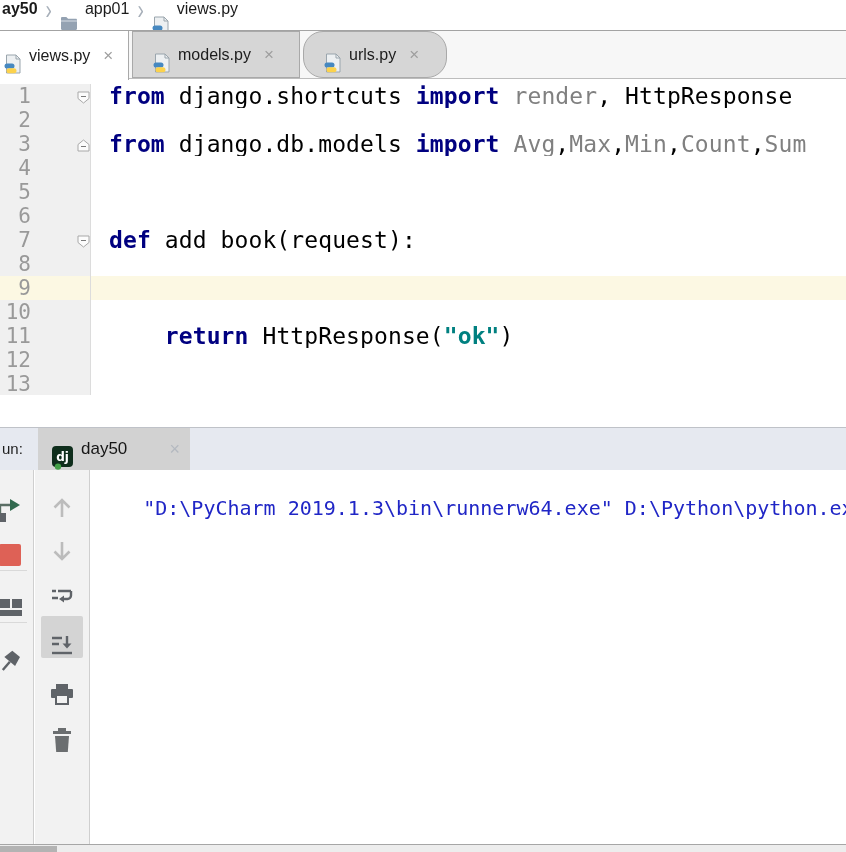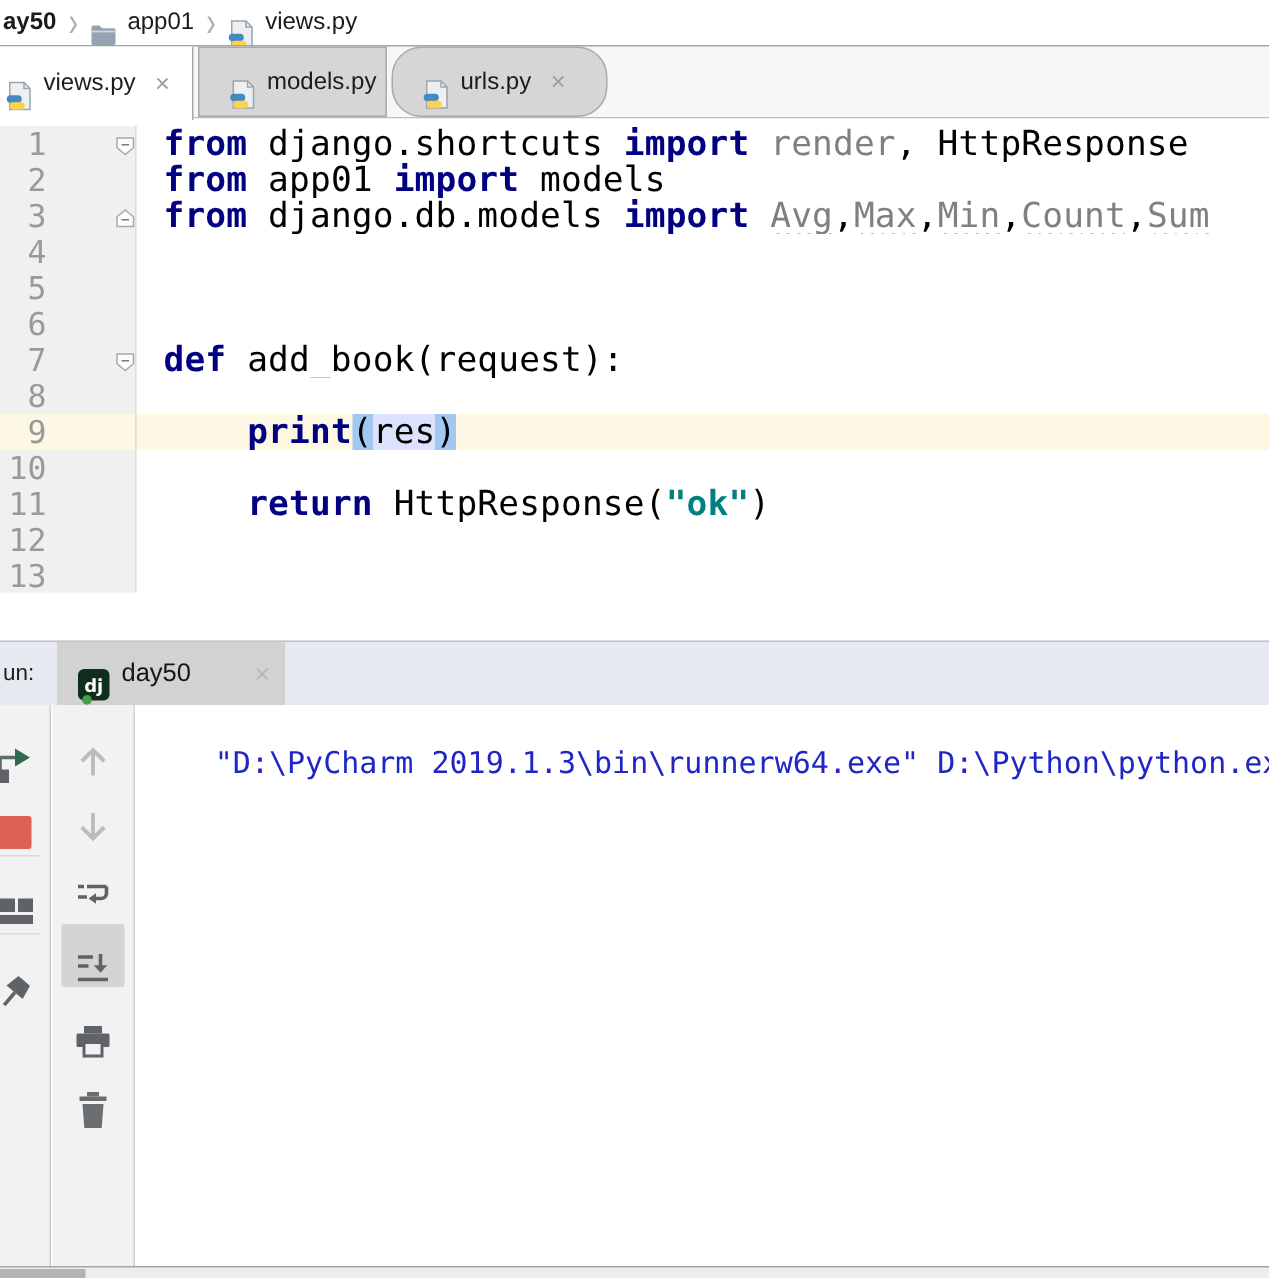--- a/index.html
+++ b/index.html
@@ -3,21 +3,21 @@
 <meta charset="utf-8">
 <style>
   * { margin:0; padding:0; box-sizing:border-box; }
   html,body { background:#fff; }
   .app {
     position:relative; width:846px; height:852px; overflow:hidden;
     font-family:"Liberation Sans", sans-serif; background:#fff;
   }
   
   .breadcrumb { position:absolute; left:0; top:0; width:846px; height:30px;
-    display:flex; align-items:center; gap:7px; padding-left:2px; background:#fff; }
+    display:flex; align-items:flex-start; gap:7px; padding-left:2px; background:#fff; }
   .bc-item { font-size:16px; color:#1b1b1b; white-space:nowrap; }
   .bc-item.bold { font-weight:bold; }
   .bc-sep { color:#a8b0ba; font-size:19px; line-height:1; transform:scaleY(1.5); padding:0 1px; }
   .bc-icon { display:inline-flex; align-items:center;margin-top:16px; }
   
   .tabbar { position:absolute; left:0; top:30px; width:846px; height:48px;
     background:#f7f7f7; border-top:1px solid #a3a3a3; display:flex; align-items:stretch; }
   .tab { display:flex; align-items:center; gap:7px; padding:0 10px 0 20px;
     font-size:16px; color:#1c1c1c; background:var(--c-tab-inactive-bg);
     border:1px solid #a9a9a9; white-space:nowrap; }
@@ -114,21 +114,21 @@
           <svg width="18" height="20" viewBox="0 0 18 20">
             <path d="M2.5 1h9.5l4 4v14H2.5z" fill="#edf0f2" stroke="#9aa5ad"></path>
             <path d="M12 1v4h4" fill="none" stroke="#9aa5ad"></path>
             <rect x="0.5" y="9.5" width="10" height="5" rx="2.5" fill="#4688c0"></rect>
             <rect x="2.5" y="14.2" width="10" height="5" rx="2.5" fill="#fcd24c"></rect>
           </svg>
         </span>
         <span>views.py</span>
         <span class="close">×</span>
       </div>
-      <div class="tab" style="width: 126px;">
+      <div class="tab" style="width: 168px;">
         <span class="bc-icon">
           <svg width="18" height="20" viewBox="0 0 18 20">
             <path d="M2.5 1h9.5l4 4v14H2.5z" fill="#edf0f2" stroke="#9aa5ad"></path>
             <path d="M12 1v4h4" fill="none" stroke="#9aa5ad"></path>
             <rect x="0.5" y="9.5" width="10" height="5" rx="2.5" fill="#4688c0"></rect>
             <rect x="2.5" y="14.2" width="10" height="5" rx="2.5" fill="#fcd24c"></rect>
           </svg>
         </span>
         <span>models.py</span>
         <span class="close">×</span>
@@ -156,21 +156,20 @@
               <polygon points="1,1 12,1 12,7.5 6.5,12 1,7.5" fill="#fcfcfc" stroke="#a8a8a8"></polygon>
               <line x1="4" y1="5.5" x2="9" y2="5.5" stroke="#7a7a7a"></line>
             </svg></span>
         </div>
         <div class="code"><span class="tk-kw">from</span><span class="tk-p"> django.shortcuts </span><span class="tk-kw">import</span><span class="tk-p"> </span><span class="tk-gr">render</span><span class="tk-p">, HttpResponse</span></div>
       </div>
       <div class="row">
         <div class="gut">
           <span class="num">2</span>
         </div>
-        <div class="code"><span class="tk-kw">from</span><span class="tk-p"> app01 </span><span class="tk-kw">import</span><span class="tk-p"> models</span></div>
       </div>
       <div class="row">
         <div class="gut">
           <span class="num">3</span>
           <span class="fold"><svg width="13" height="13" viewBox="0 0 13 13">
               <polygon points="6.5,1 12,5.5 12,12 1,12 1,5.5" fill="#fcfcfc" stroke="#a8a8a8"></polygon>
               <line x1="4" y1="7.5" x2="9" y2="7.5" stroke="#7a7a7a"></line>
             </svg></span>
         </div>
         <div class="code"><span class="tk-kw">from</span><span class="tk-p"> django.db.models </span><span class="tk-kw">import</span><span class="tk-p"> </span><span class="tk-grw">Avg</span><span class="tk-p">,</span><span class="tk-grw">Max</span><span class="tk-p">,</span><span class="tk-grw">Min</span><span class="tk-p">,</span><span class="tk-grw">Count</span><span class="tk-p">,</span><span class="tk-grw">Sum</span></div>
@@ -204,21 +203,20 @@
       </div>
       <div class="row">
         <div class="gut">
           <span class="num">8</span>
         </div>
       </div>
       <div class="row caret">
         <div class="gut">
           <span class="num">9</span>
         </div>
-        <div class="code"><span class="tk-p">    </span><span class="tk-kw">print</span><span class="tk-ps">(</span><span class="tk-ws">res</span><span class="tk-ps">)</span></div>
       </div>
       <div class="row">
         <div class="gut">
           <span class="num">10</span>
         </div>
         <div class="code"></div>
       </div>
       <div class="row">
         <div class="gut">
           <span class="num">11</span>

